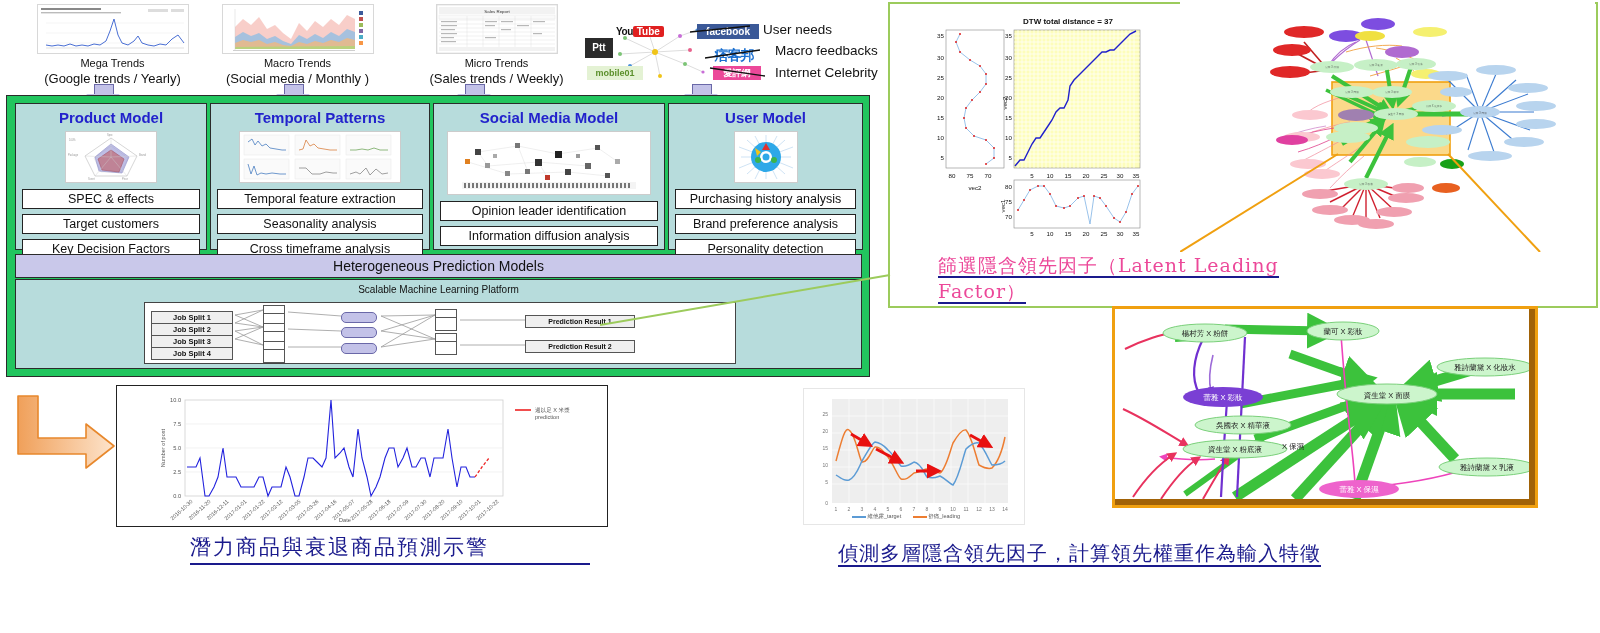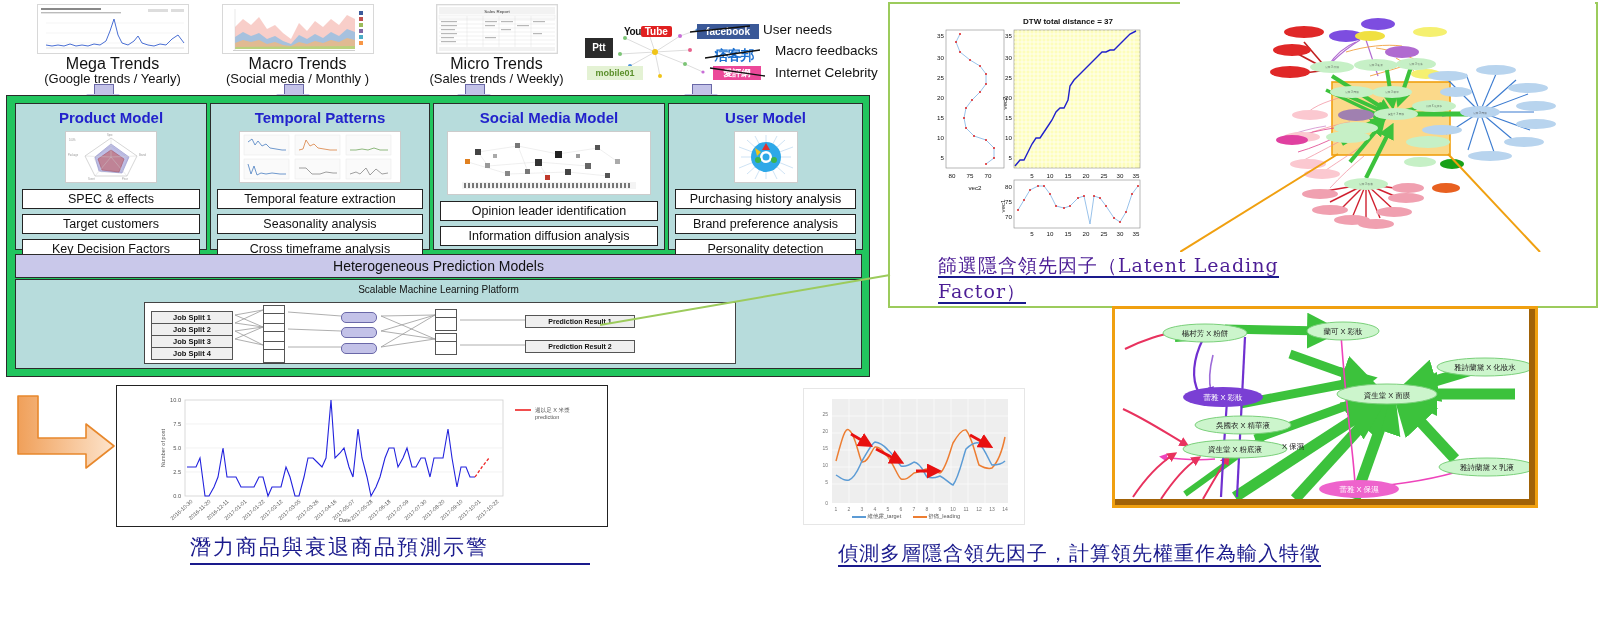--- a/index.html
+++ b/index.html
@@ -3,21 +3,21 @@
 <meta charset="utf-8">
 <style>
   html,body{margin:0;padding:0;background:#fff;}
   body{width:1600px;height:633px;position:relative;overflow:hidden;
        font-family:"Liberation Sans","DejaVu Sans",sans-serif;color:#111;}
   .abs{position:absolute;}
 
   
   .trend{position:absolute;text-align:center;}
   .trend .thumb{background:#fff;border:1px solid #d8d8d8;margin:0 auto;position:relative;overflow:hidden;}
-  .trend .cap{font-size:16px;line-height:15px;color:#111;white-space:nowrap;margin-top:2px;}
+  .trend .cap{font-size:11px;line-height:15px;color:#111;white-space:nowrap;margin-top:2px;}
   .trend .cap2{font-size:13px;line-height:15px;color:#111;white-space:nowrap;}
 
   
   .mini-line{position:absolute;left:0;top:0;width:100%;height:100%;}
 
   
   .darrow{position:absolute;width:36px;height:22px;}
   .darrow .stem{position:absolute;left:9px;top:0;width:18px;height:11px;background:#c3c2e8;border:1px solid #6a68a8;border-bottom:none;}
   .darrow .head{position:absolute;left:0;top:10px;width:0;height:0;border-left:18px solid transparent;border-right:18px solid transparent;border-top:12px solid #c3c2e8;}
   .darrow .head2{position:absolute;left:0;top:10px;width:0;height:0;border-left:18px solid transparent;border-right:18px solid transparent;border-top:12px solid #6a68a8;z-index:-1;}
@@ -52,21 +52,21 @@
   #bentarrow{position:absolute;left:8px;top:390px;width:112px;height:90px;}
 
   
   #bcpanel{position:absolute;left:803px;top:388px;width:220px;height:135px;background:#fff;border:1px solid #e6e6e6;}
   .bclegend{position:absolute;font-size:5.5px;color:#555;}
 
   
   #rightframe{position:absolute;left:888px;top:2px;width:706px;height:302px;border:2px solid #9ccb5c;background:#fff;}
   #dtwbox{position:absolute;left:908px;top:8px;width:240px;height:230px;background:#fff;}
 
-  #netcaption{position:absolute;left:938px;top:252px;width:540px;font-size:19px;color:#4c1d95;
+  #netcaption{position:absolute;left:938px;top:252px;width:540px;font-size:19px;color:#ec4899;
               line-height:26px;font-family:"DejaVu Serif","Liberation Serif",serif;letter-spacing:1px;}
   #netcaption .u{border-bottom:2px solid #1a1a8c;display:inline;}
 
   #zoompanel{position:absolute;left:1112px;top:306px;width:420px;height:196px;background:#a16207;border:3px solid #f0a010;}
 
   #brcaption{position:absolute;left:838px;top:538px;width:700px;font-size:20px;color:#1a1a8c;line-height:30px;
              font-family:"DejaVu Serif","Liberation Serif",serif;letter-spacing:1px;}
   #brcaption .u{border-bottom:2px solid #1a1a8c;display:inline;}
 
   
@@ -195,21 +195,21 @@
       <circle cx="105" cy="34" r="2" fill="#e8618c"></circle>
         <circle cx="35" cy="38" r="2" fill="#7cc576"></circle>
       <circle cx="112" cy="14" r="1.6" fill="#4a90d9"></circle>
         <circle cx="118" cy="56" r="1.6" fill="#c86dd7"></circle>
       <circle cx="30" cy="60" r="1.6" fill="#f0c419"></circle>
     </g>
   </svg>
   <div class="logo" style="left:0px;top:22px;width:28px;height:20px;background:#2b2b2b;color:#fff;font-size:10px;line-height:20px;">
     <span>Ptt</span>
   </div>
-  <div class="logo" style="left:32px;top:8px;width:62px;height:15px;font-size:10px;line-height:15px;color:#111;">
+  <div class="logo" style="left:24px;top:8px;width:62px;height:15px;font-size:10px;line-height:15px;color:#111;">
     <span style="letter-spacing:-0.5px;">You</span><span style="background:#e02020;color:#fff;padding:0 4px;border-radius:2px;">Tube</span>
   </div>
   <div class="logo" style="left:112px;top:8px;width:62px;height:15px;background:#3b5998;color:#fff;font-size:10px;line-height:15px;">
     <span>facebook</span>
   </div>
   <div class="logo" style="left:120px;top:30px;width:58px;height:18px;color:#1a6fd0;font-size:14px;line-height:18px;letter-spacing:-1px;">
     <span>痞客邦</span>
   </div>
   <div class="logo" style="left:128px;top:50px;width:48px;height:14px;background:#ec4899;color:#fff;font-size:9px;line-height:14px;">
     <span>愛評網</span>

